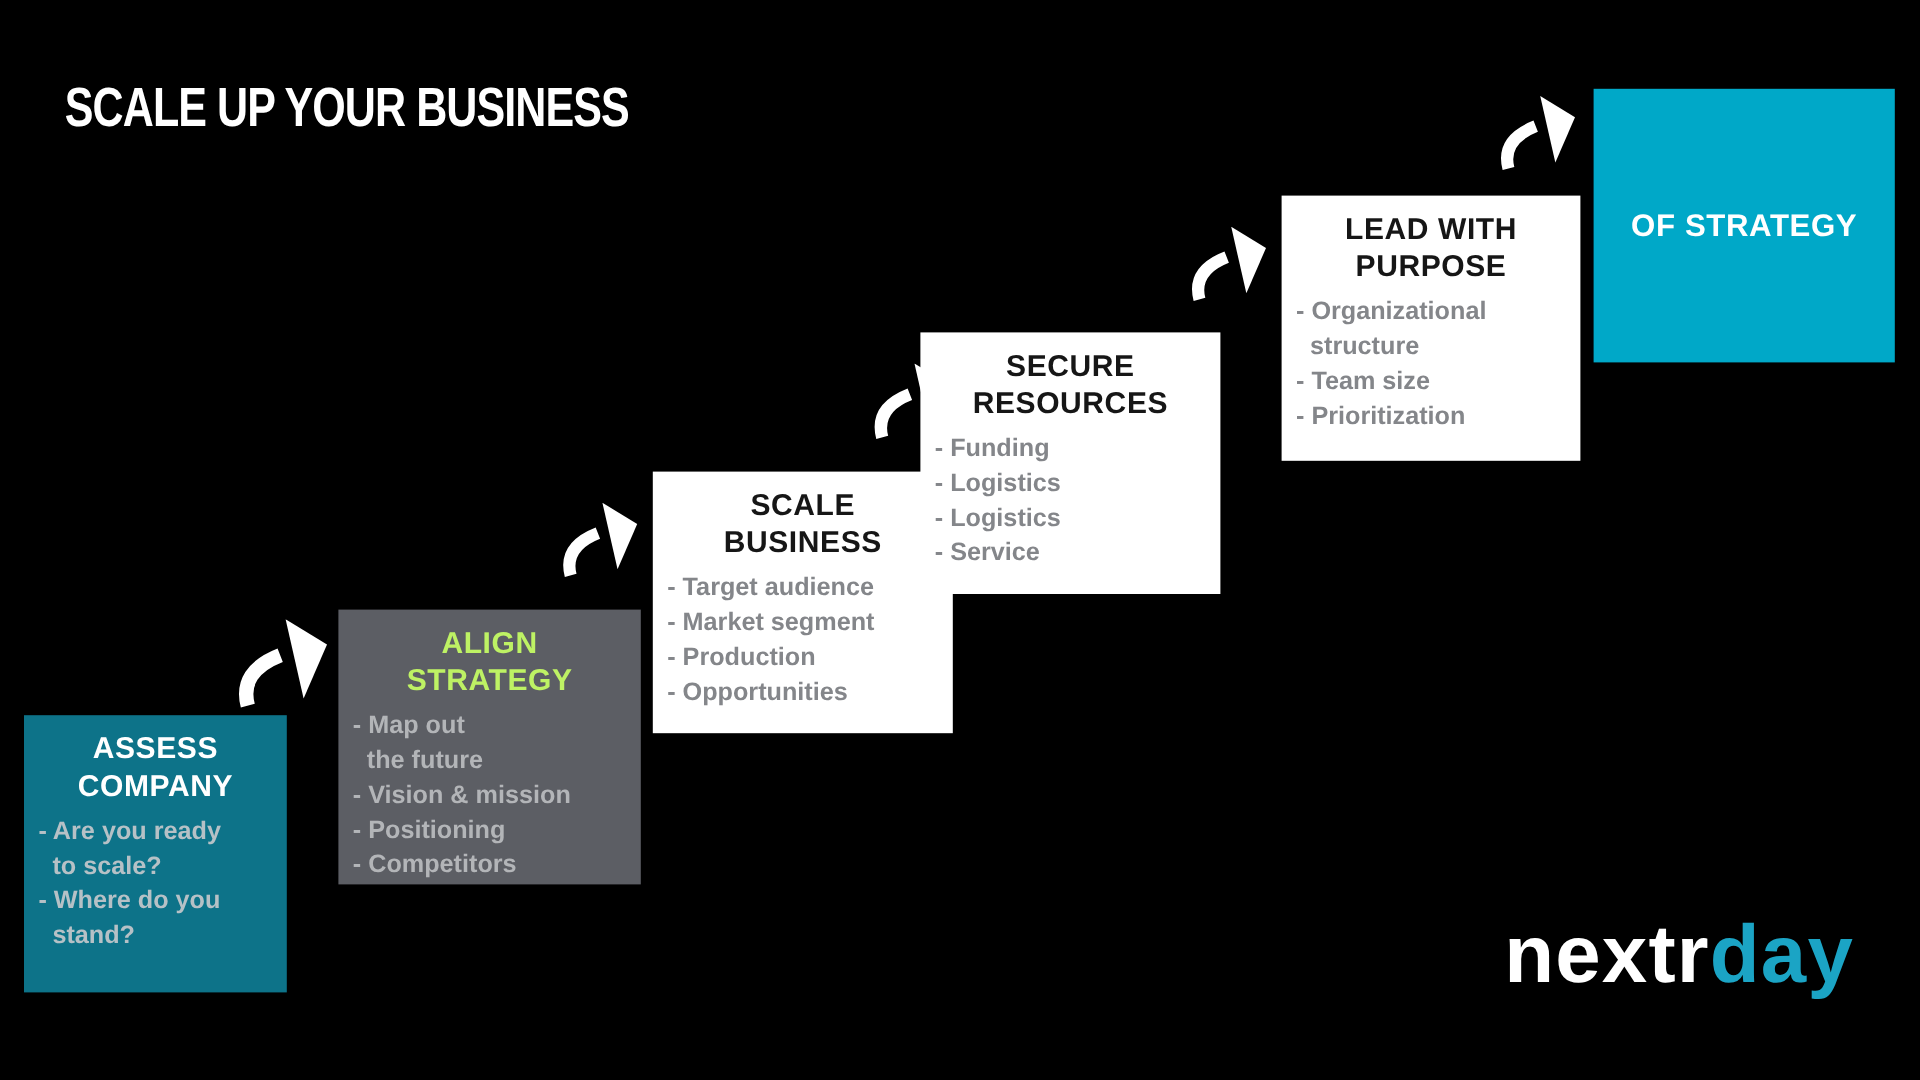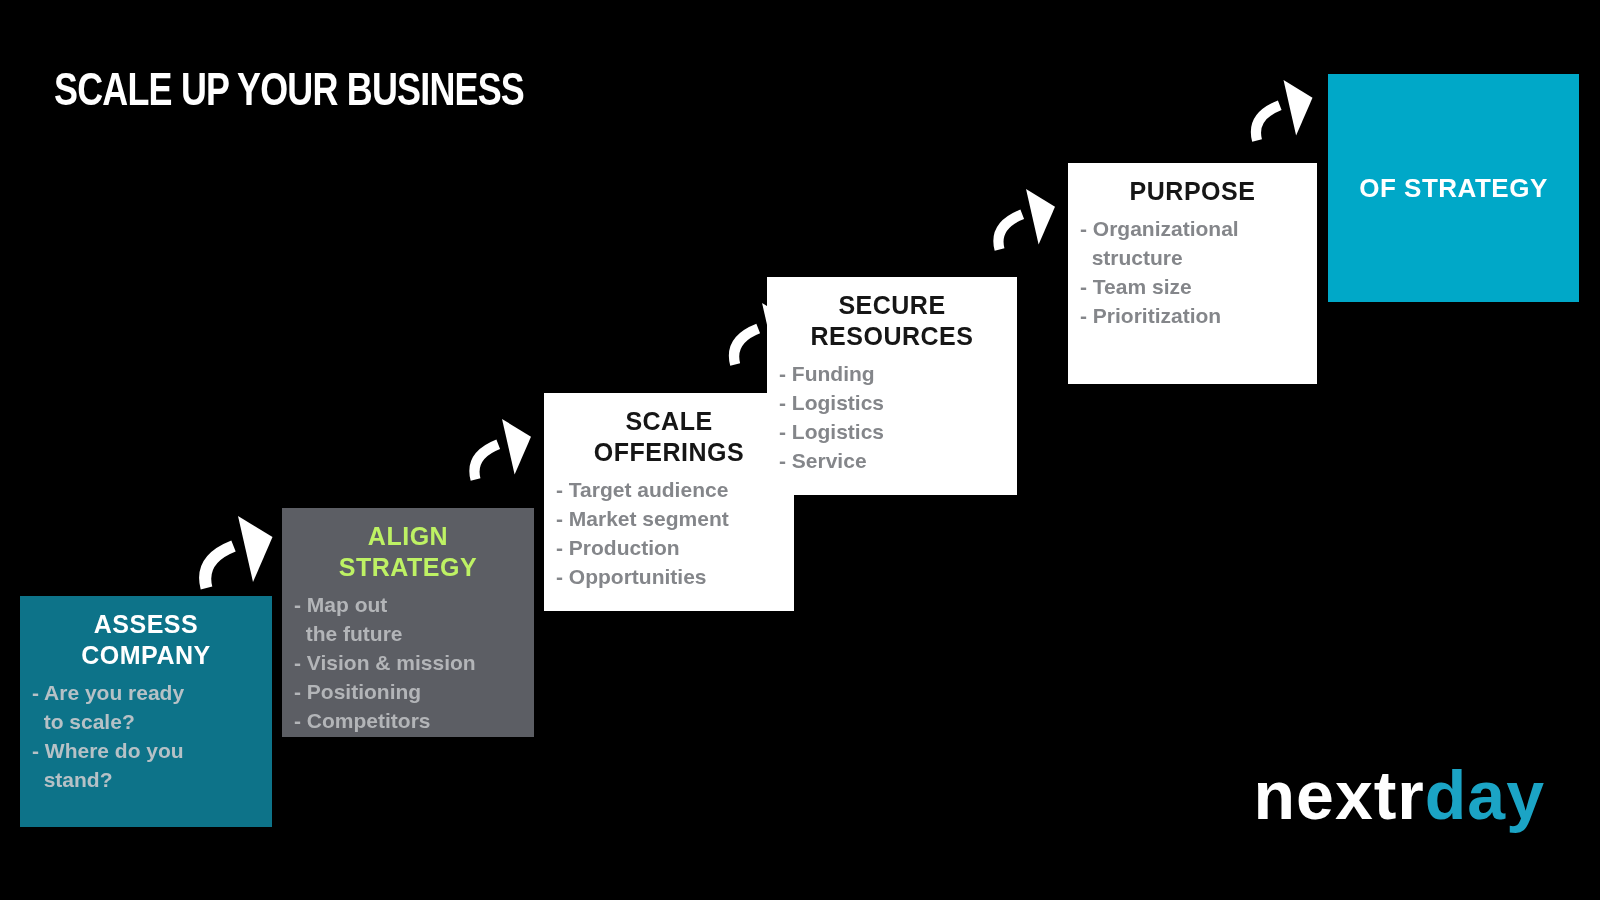--- a/index.html
+++ b/index.html
@@ -38,21 +38,21 @@
   .step--gray .step-title { color:#bef264; }
   .step--gray .step-bullets { color:#b3b5b8; }
 
   .step--white { background:#ffffff; }
   .step--white .step-title { color:#161616; }
   .step--white .step-bullets { color:#84868a; }
 
   .step--teal-bright { background:#00a8c8; display:flex; align-items:center; justify-content:center; }
   .step--teal-bright .step-title { padding-top:0; color:#ffffff; font-size:26px; line-height:34px; }
 
-  #step-0 { left:20px;   top:596px; width:252px; height:231px; }
+  #step-0 { left:20px;   top:596px; width:219px; height:231px; }
   #step-1 { left:282px;  top:508px; width:252px; height:229px; }
   #step-2 { left:544px;  top:393px; width:250px; height:218px; }
   #step-3 { left:767px;  top:277px; width:250px; height:218px; }
   #step-4 { left:1068px; top:163px; width:249px; height:221px; }
   #step-5 { left:1328px; top:74px;  width:251px; height:228px; }
 
   
   .arrow { position:absolute; }
   #arrow-0 { left:197px;  top:516px; width:76px; height:75px; }
   #arrow-1 { left:466px;  top:419px; width:67px; height:63px; }
@@ -98,21 +98,21 @@
       <div class="bullet-line">  the future</div>
       <div class="bullet-line">- Vision &amp; mission</div>
       <div class="bullet-line">- Positioning</div>
       <div class="bullet-line">- Competitors</div>
     </div>
   </div>
 
   <div class="step step--white" id="step-2">
     <div class="step-title">
       <div>SCALE</div>
-      <div>OFFERINGS</div>
+      <div>BUSINESS</div>
     </div>
     <div class="step-bullets">
       <div class="bullet-line">- Target audience</div>
       <div class="bullet-line">- Market segment</div>
       <div class="bullet-line">- Production</div>
       <div class="bullet-line">- Opportunities</div>
     </div>
   </div>
 
   <div class="step step--white" id="step-3">
@@ -123,20 +123,21 @@
     <div class="step-bullets">
       <div class="bullet-line">- Funding</div>
       <div class="bullet-line">- Logistics</div>
       <div class="bullet-line">- Logistics</div>
       <div class="bullet-line">- Service</div>
     </div>
   </div>
 
   <div class="step step--white" id="step-4">
     <div class="step-title">
+      <div>LEAD WITH</div>
       <div>PURPOSE</div>
     </div>
     <div class="step-bullets">
       <div class="bullet-line">- Organizational</div>
       <div class="bullet-line">  structure</div>
       <div class="bullet-line">- Team size</div>
       <div class="bullet-line">- Prioritization</div>
     </div>
   </div>
 

